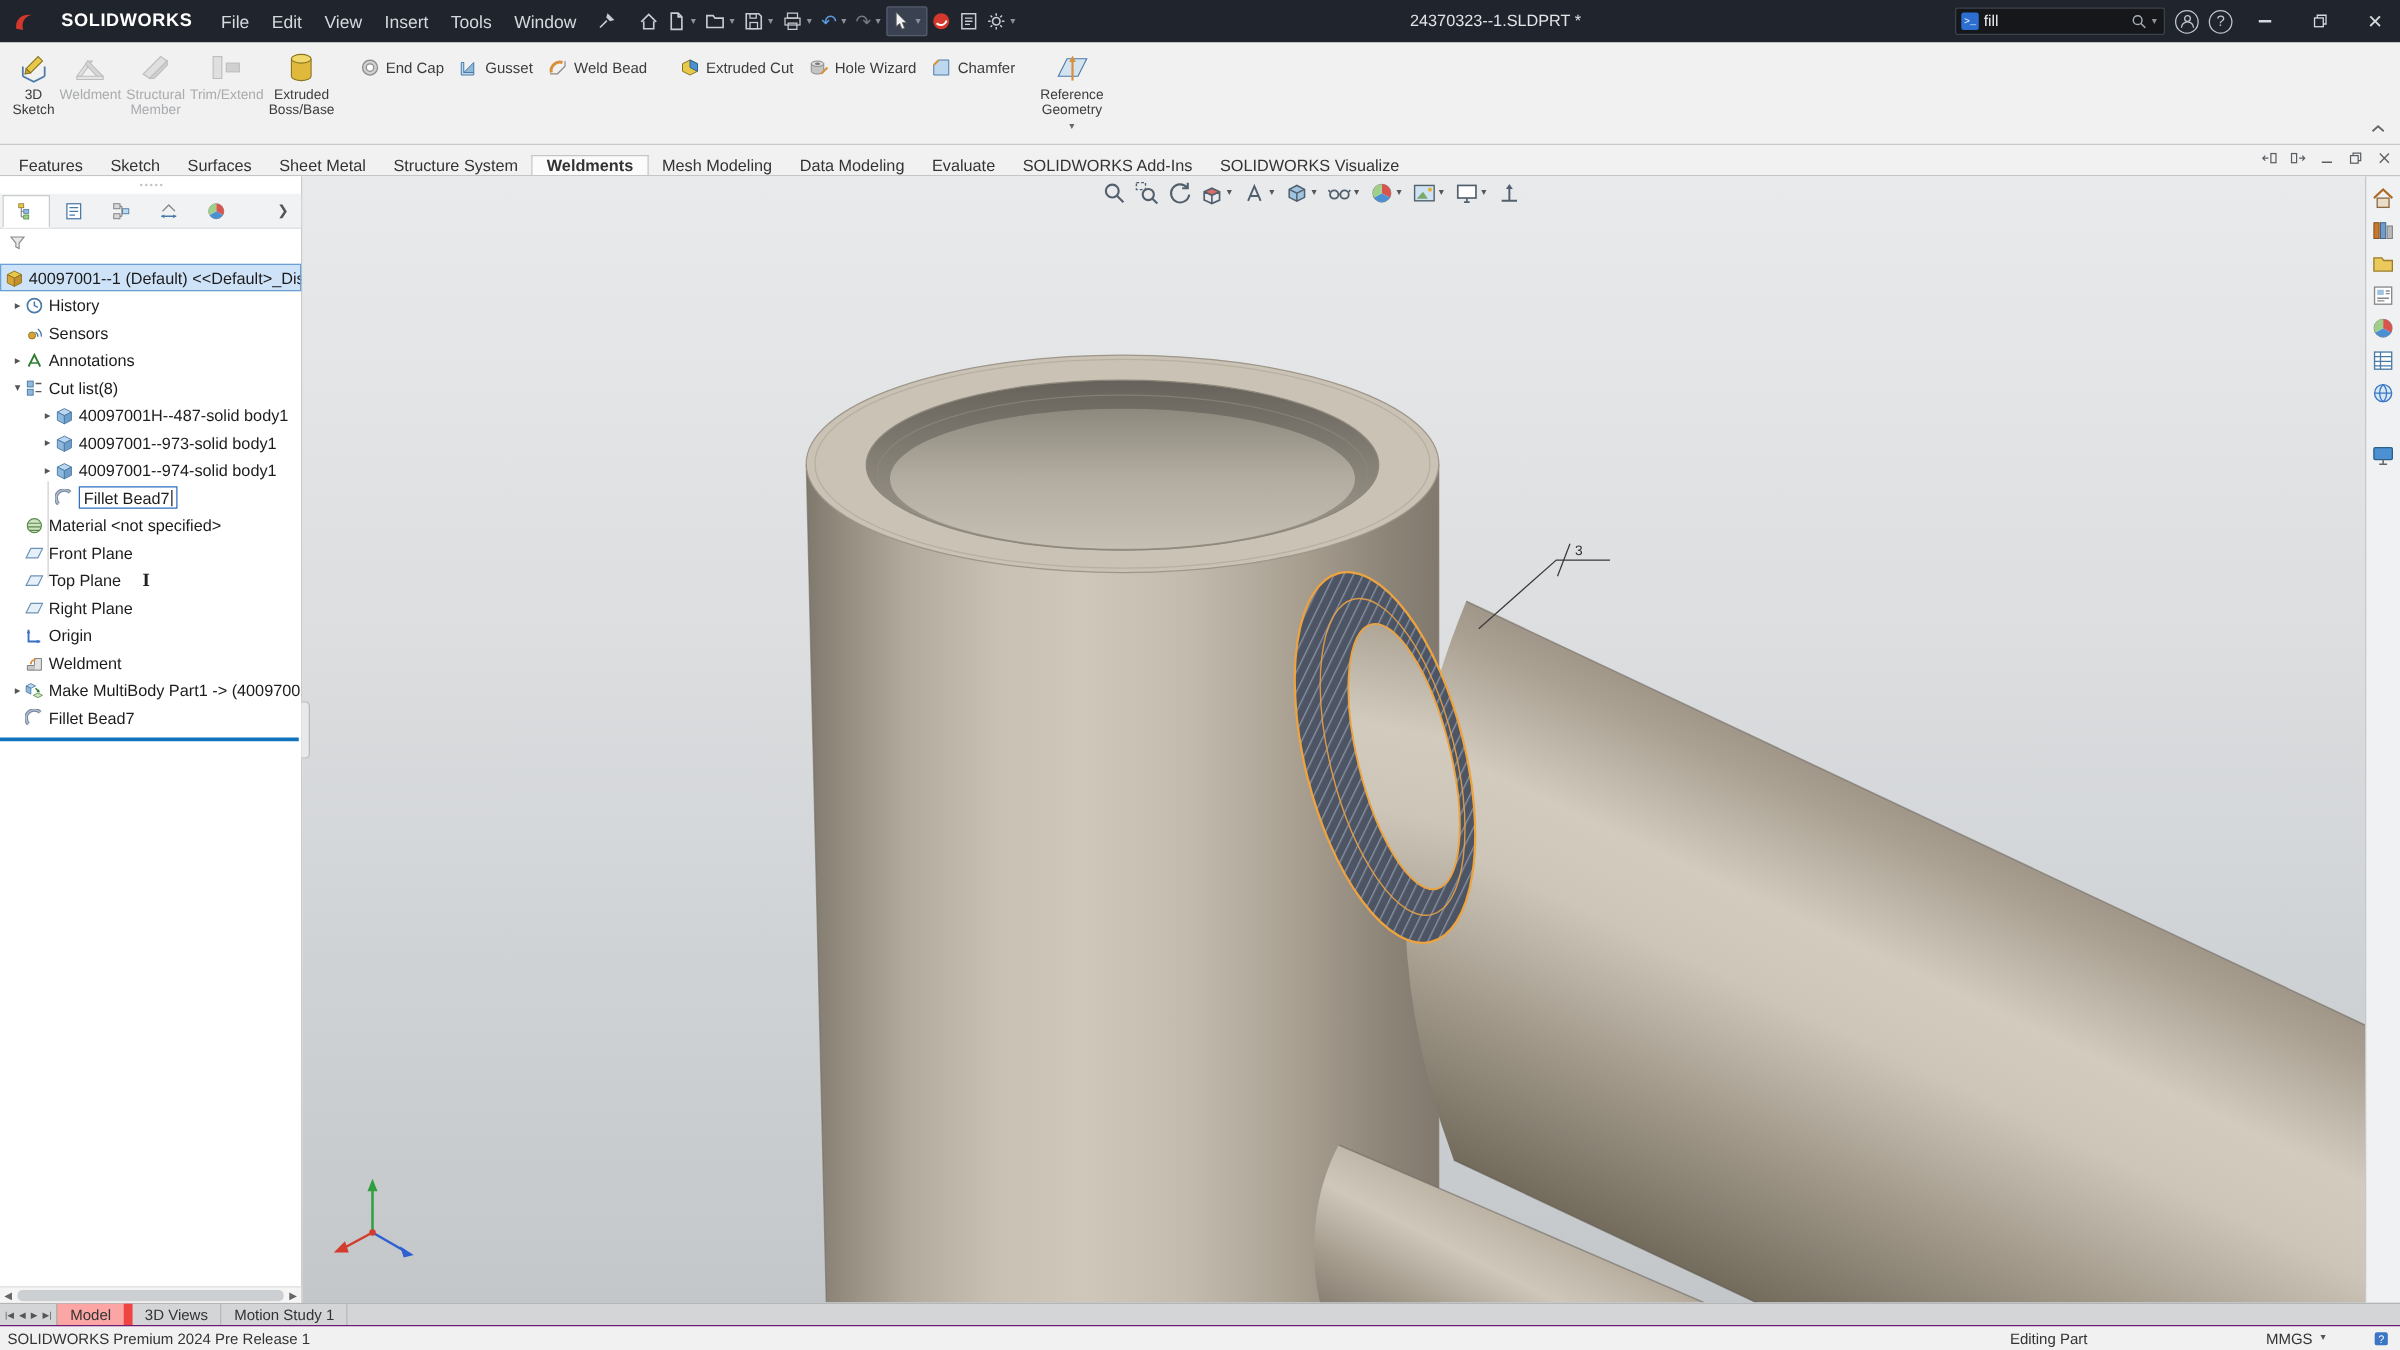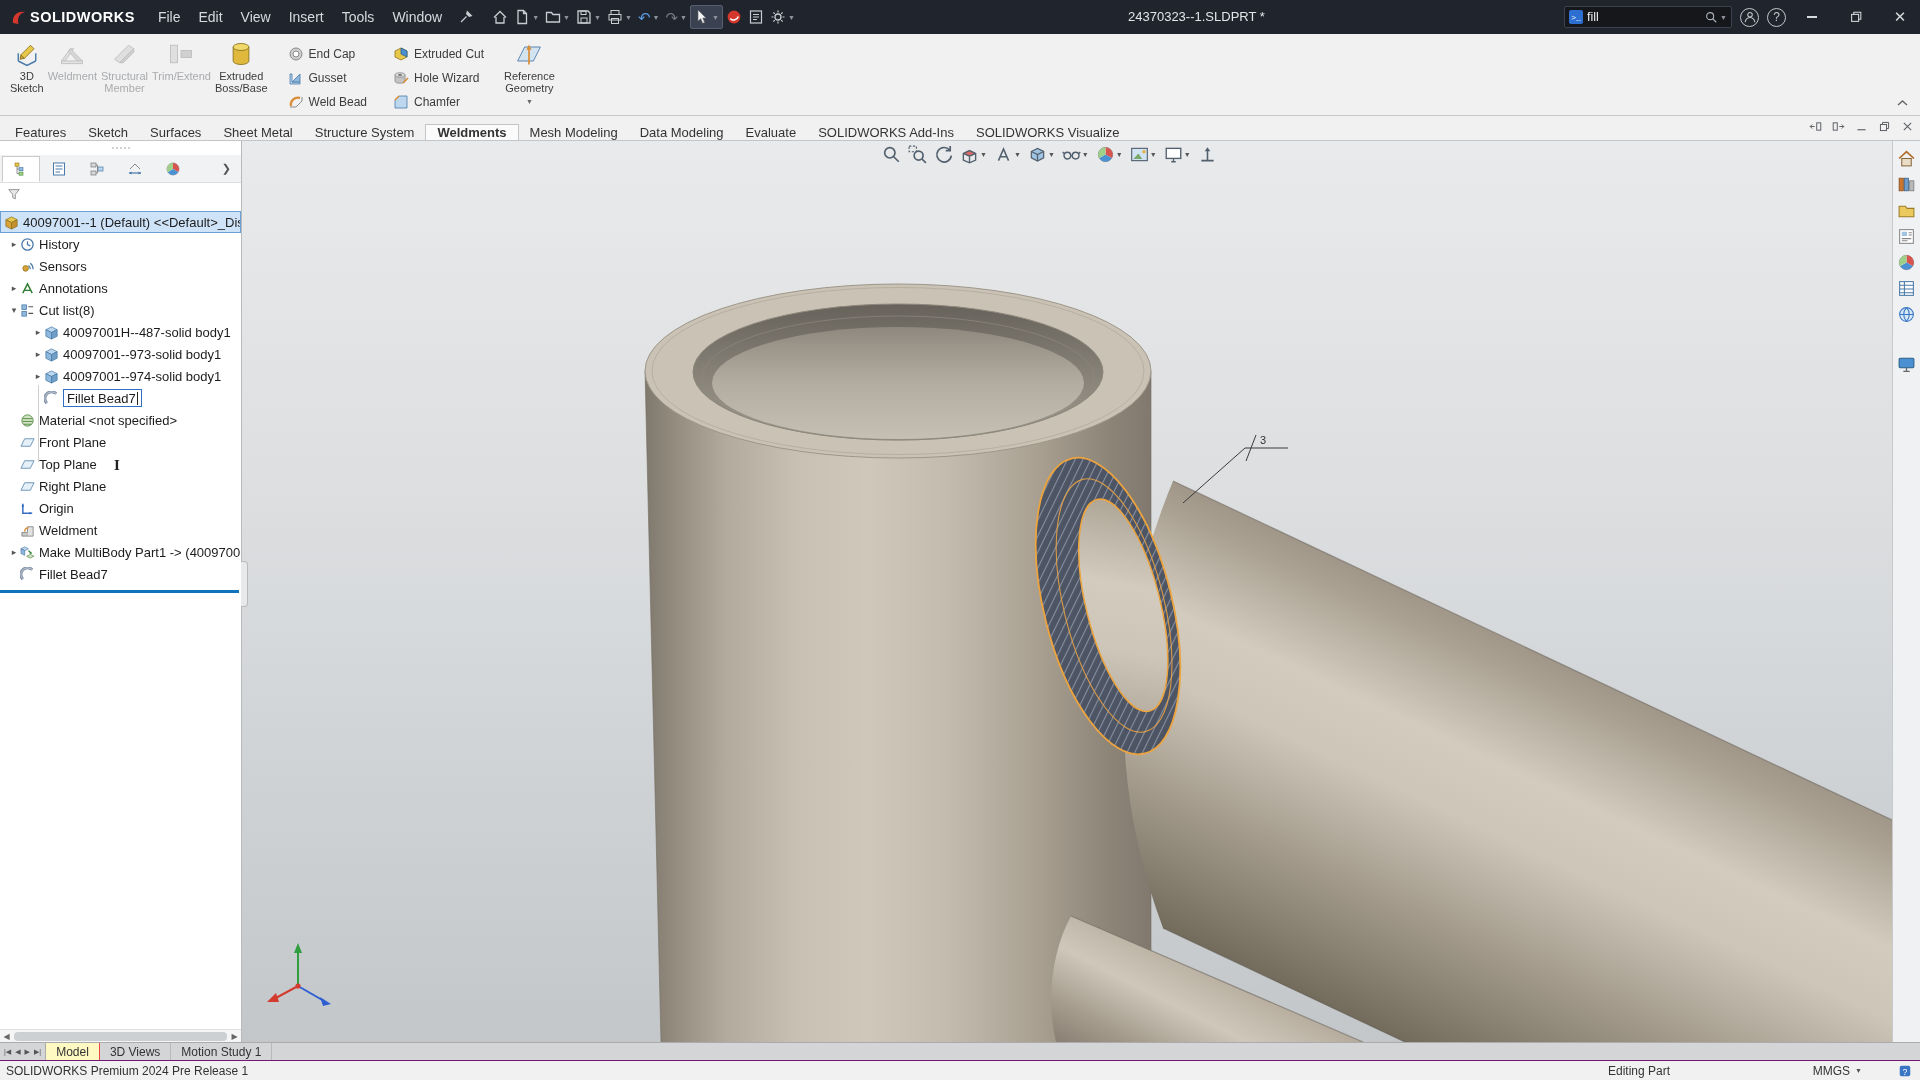--- a/index.html
+++ b/index.html
@@ -1,21 +1,21 @@
 <!DOCTYPE html>
 <html><head>
 <meta charset="utf-8">
 <style>
   *{box-sizing:border-box;margin:0;padding:0}
   html,body{width:1920px;height:1080px;overflow:hidden}
   body{font-family:"Liberation Sans",sans-serif;background:#fff;position:relative;font-size:13px}
   svg{display:block}
   
   .titlebar{height:34px;background:#20242c;display:flex;align-items:center;color:#d6d9de;position:relative}
-  .logo{display:flex;align-items:center;gap:3px;padding:0 14px 0 10px}
+  .logo{display:flex;align-items:center;gap:22px;padding:0 14px 0 10px}
   .logo .lgtxt{font-weight:bold;font-size:14.5px;color:#fff;letter-spacing:.5px}
   .menus{display:flex;font-size:14px}
   .menu{padding:4px 9px;border-radius:2px;cursor:default}
   .tb{display:flex;align-items:center;margin-left:12px}
   .tbtn{height:24px;display:flex;align-items:center;padding:0 3px;color:#c9ccd2}
   .tbtn svg{width:16px;height:16px}
   .caret{font-size:7px;color:#8d929a;margin-left:2px}
   .pressed{background:#3a4150;border:1px solid #565f70;border-radius:2px}
   .undo{color:#5c9ae0;font-size:15px;line-height:15px}
   .redo{color:#767b83;font-size:15px;line-height:15px}
@@ -29,21 +29,21 @@
   .wbtn{width:36px;height:34px;display:flex;align-items:center;justify-content:center;color:#d6d9de}
   .minbar{width:10px;height:1.5px;background:#d6d9de}
   .closex{font-size:15px}
   
   .ribbon{height:82px;background:#f1f1f2;border-bottom:1px solid #c9cacb;display:flex;padding:3px 0 0 6px;position:relative}
   .bigbtn{display:flex;flex-direction:column;align-items:center;padding-top:3px;gap:2px;color:#3c3c3c;font-size:11px;line-height:12px;text-align:center;border-radius:3px;margin-left:4px}
   .bigbtn svg{width:28px;height:28px}
   .rlabel{white-space:pre-line}
   .disabled{color:#a9abad}
   .disabled svg{filter:grayscale(1);opacity:.5}
-  .rcol{display:flex;flex-direction:column;margin-left:14px;padding-top:5px}
+  .rcol{display:flex;flex-direction:row;margin-left:14px;padding-top:5px}
   .smbtn{display:flex;align-items:center;gap:5px;font-size:12px;color:#3c3c3c;height:23px;padding:0 6px;margin-bottom:1px}
   .smbtn svg{width:16px;height:16px}
   .refbtn{margin-left:14px}
   .ribcaret{font-size:7px;color:#666}
   .ribcollapse{position:absolute;right:12px;bottom:8px;color:#666}
   
   .cmdtabs{height:25px;background:#f1f1f2;border-bottom:1px solid #c3c5c7;display:flex;align-items:flex-end;padding-left:4px;font-size:13px;color:#333;position:relative}
   .ctab{padding:0 11px;display:flex;align-items:center;cursor:default}
   .ctab.active{background:#fbfbfc;border:1px solid #c3c5c7;border-bottom:none;font-weight:bold}
   .winctl{position:absolute;right:6px;top:4px;display:flex;gap:10px;color:#5a5e63}
@@ -85,21 +85,21 @@
   .hbtn svg{width:19px;height:19px}
   .hcaret{font-size:7px;color:#555}
   
   .taskpane{width:28px;background:#f0f1f3;border-left:1px solid #c6c8ca;display:flex;flex-direction:column;align-items:center;padding-top:8px;gap:7px}
   .tpicon svg{width:19px;height:19px}
   .tpicon.gap{margin-top:24px}
   
   .modeltabs{height:18px;background:#d3d5d7;border-top:1px solid #a9abad;display:flex;align-items:stretch;font-size:12px;color:#333}
   .mnav{display:flex;align-items:center;padding:0 4px;gap:4px;font-size:7px;color:#555}
   .mtab{padding:0 10px;display:flex;align-items:center;border-right:1px solid #b7b9bb}
-  .mtab.active{background:#fef9c3;border-left:1px solid #a9abad;border-right:1px solid #ef4444}
+  .mtab.active{background:#fca5a5;border-left:1px solid #a9abad;border-right:7px solid #ef4444}
   .statusbar{height:20px;background:#f1f1f2;border-top:1px solid #701a75;display:flex;align-items:center;font-size:12px;color:#333;padding:0 6px;position:relative}
   .st-mode{position: absolute;right:250px}
   .st-units{position:absolute;right:58px;display:flex;gap:3px;align-items:center}
   .st-icon{position:absolute;right:8px;display:flex}
   .st-icon svg{width:14px;height:14px}
 </style>
 </head>
 <body>
 
 <svg width="0" height="0" style="position:absolute">

